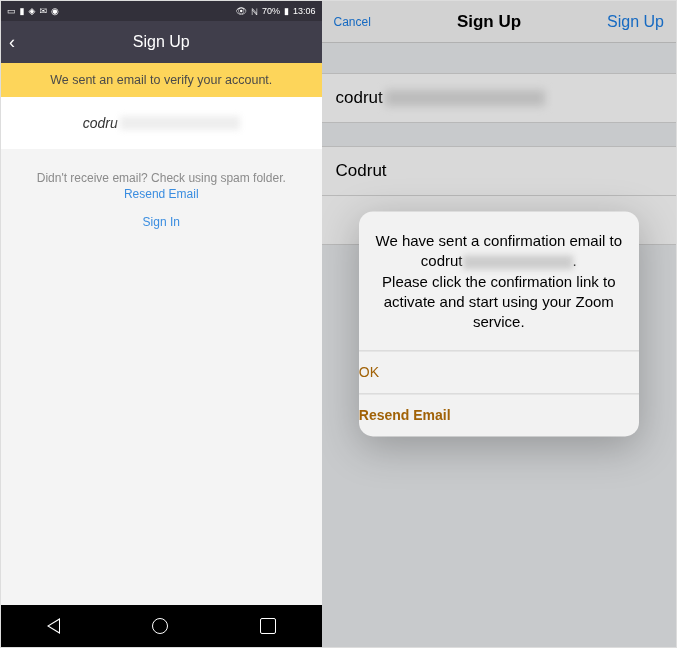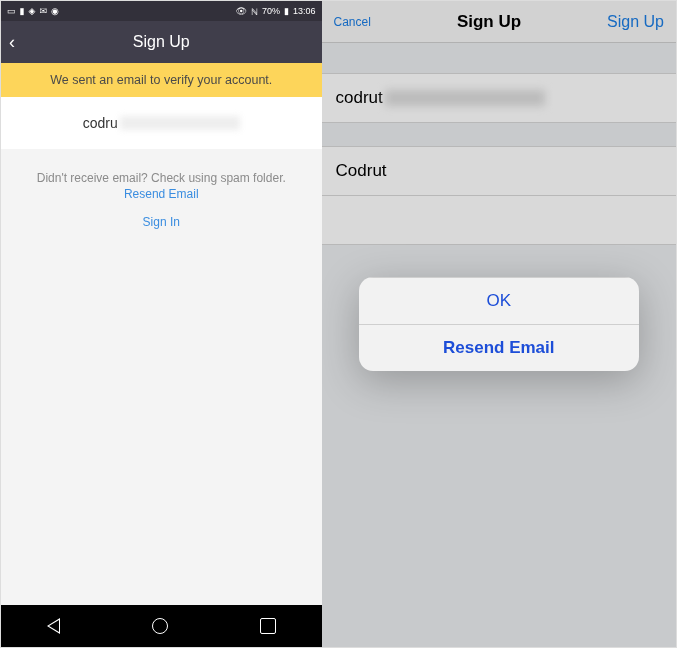--- a/index.html
+++ b/index.html
@@ -10,21 +10,21 @@
   .right { width: 355px; background: #eceef0; display: flex; flex-direction: column; position: relative; }
 
   
   .l-status { height: 20px; background: #32303a; display: flex; align-items: center; justify-content: space-between; padding: 0 6px; color: #fff; font-size: 10px; }
   .l-status-left { display: flex; gap: 4px; align-items: center; }
   .l-status-right { display: flex; gap: 4px; align-items: center; }
   .l-header { height: 42px; background: #403e4b; display: flex; align-items: center; justify-content: center; position: relative; color: #fff; }
   .l-back { position: absolute; left: 8px; top: 50%; transform: translateY(-50%); font-size: 18px; color: #fff; }
   .l-title { font-size: 16px; font-weight: 500; }
   .l-banner { background: #fdd55a; color: #4a4a4a; font-size: 12.5px; text-align: center; padding: 10px 8px; }
-  .l-email-row { background: #fff; padding: 18px 0; text-align: center; font-size: 14px; color: #333; display: flex; justify-content: center; align-items: center; }
+  .l-email-row { background: #fff; padding: 18px 0; text-align: center; font-size: 14px; color: #333; display: flex; justify-content: center; align-items: center; font-style: italic; }
   .l-email-blur { display: inline-block; width: 120px; height: 14px; background: #eee; filter: blur(3px); margin-left: 2px; }
   .l-body { padding: 22px 16px; text-align: center; color: #8b8b8b; font-size: 12px; flex: 1; }
   .l-link { color: #3a8de0; display: block; margin-top: 2px; }
   .l-gap { height: 12px; }
   .l-navbar { height: 42px; background: #000; display: flex; align-items: center; justify-content: space-around; }
   .nav-shape { width: 16px; height: 16px; border: 1.4px solid #fff; }
   .nav-tri { width: 0; height: 0; border-top: 8px solid transparent; border-bottom: 8px solid transparent; border-right: 13px solid #fff; background: none; }
   .nav-tri-inner { position: relative; left: 2.2px; top: -6px; width: 0; height: 0; border-top: 6px solid transparent; border-bottom: 6px solid transparent; border-right: 10px solid #000; }
   .nav-circ { border-radius: 50%; }
   .nav-sq { border-radius: 2px; }
@@ -40,21 +40,21 @@
   .r-form { padding-top: 30px; }
   .r-row { background: #fff; border-top: 1px solid #d9d9d9; border-bottom: 1px solid #d9d9d9; padding: 14px 14px; font-size: 17px; color: #000; display: flex; align-items: center; margin-bottom: -1px; }
   .r-blur { display: inline-block; width: 160px; height: 16px; background: #ddd; filter: blur(4px); margin-left: 2px; }
 
   
   .r-dim { position: absolute; inset: 0; background: rgba(0,0,0,0.15); }
   .r-alert { position: absolute; left: 50%; top: 50%; transform: translate(-50%,-50%); width: 280px; background: #f2f2f2; border-radius: 14px; overflow: hidden; box-shadow: 0 10px 40px rgba(0,0,0,.25); }
   .r-alert-msg { padding: 20px 16px 18px; text-align: center; font-size: 15px; line-height: 1.35; color: #000; }
   .r-alert-msg .blur-inline { display: inline-block; width: 110px; height: 14px; background: #ccc; filter: blur(3px); vertical-align: middle; }
   .r-alert-btns { display: flex; flex-direction: column; }
-  .r-alert-btn { border-top: 1px solid #cfcfcf; padding: 13px 0; text-align: center; color: #1d4ed8; font-size: 17px; }
+  .r-alert-btn { border-top: 1px solid #cfcfcf; padding: 13px 0; text-align: left; color: #a16207; font-size: 14px; }
   .r-alert-btn.bold { font-weight: 600; }
 
   .batt { display: inline-flex; align-items: center; }
   .batt-body { width: 20px; height: 10px; border: 1px solid #000; border-radius: 2px; position: relative; }
   .batt-fill { position: absolute; left: 1px; top: 1px; bottom: 1px; width: 72%; background: #000; border-radius: 1px; }
   .batt-tip { width: 2px; height: 5px; background: #000; margin-left: 1px; border-radius: 0 1px 1px 0; }
 
   .icon-white { color: #fff; font-size: 9px; }
 </style>
 </head>
@@ -118,20 +118,24 @@
       </div>
       <div style="height:24px"></div>
       <div class="r-row">
         <span>Codrut</span>
       </div>
       <div class="r-row" style="color:#bbb;">&nbsp;</div>
     </div>
 
     <div class="r-dim"></div>
     <div class="r-alert">
+      <div class="r-alert-msg">
+        <span>We have sent a confirmation email to codrut</span><span class="blur-inline"></span>.<br>
+        <span>Please click the confirmation link to activate and start using your Zoom service.</span>
+      </div>
       <div class="r-alert-btns">
         <div class="r-alert-btn">OK</div>
         <div class="r-alert-btn bold">Resend Email</div>
       </div>
     </div>
   </div>
 
 </div>
 
 </body></html>

